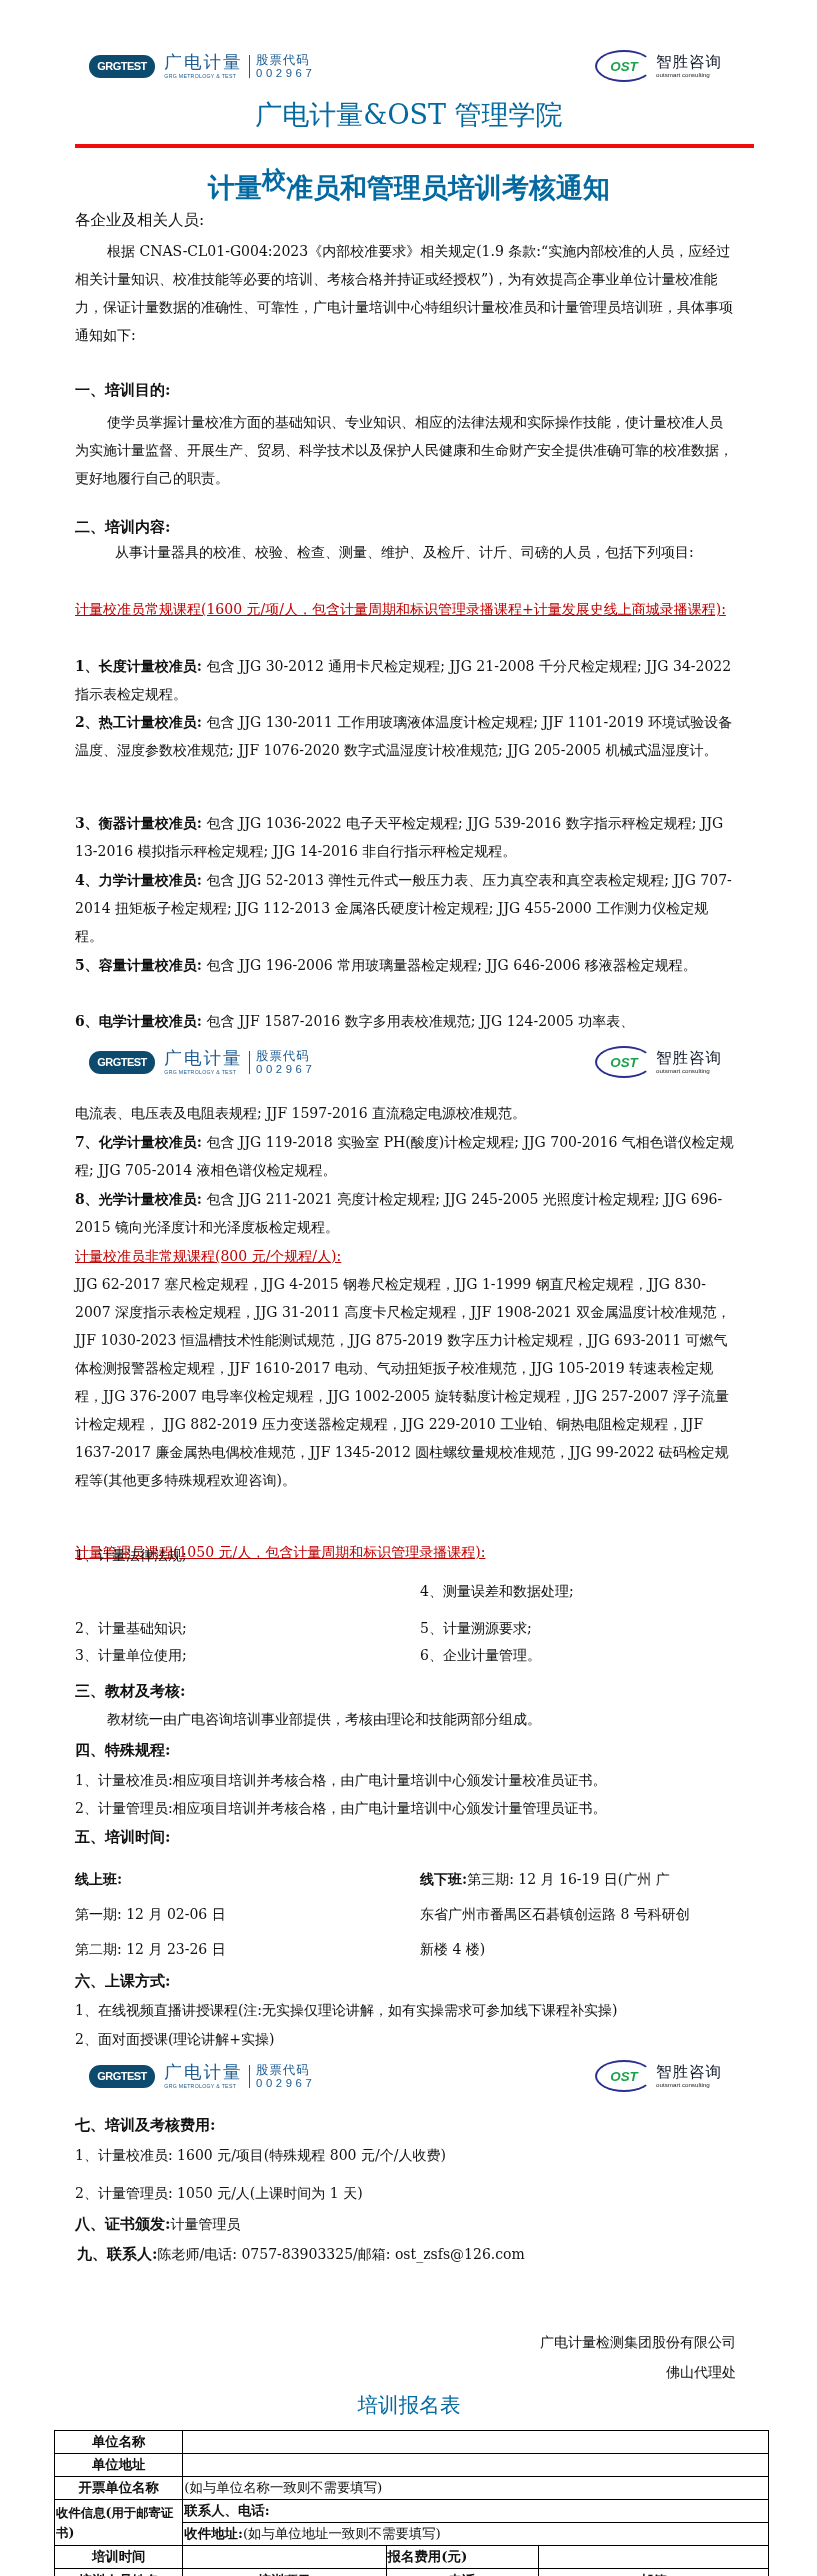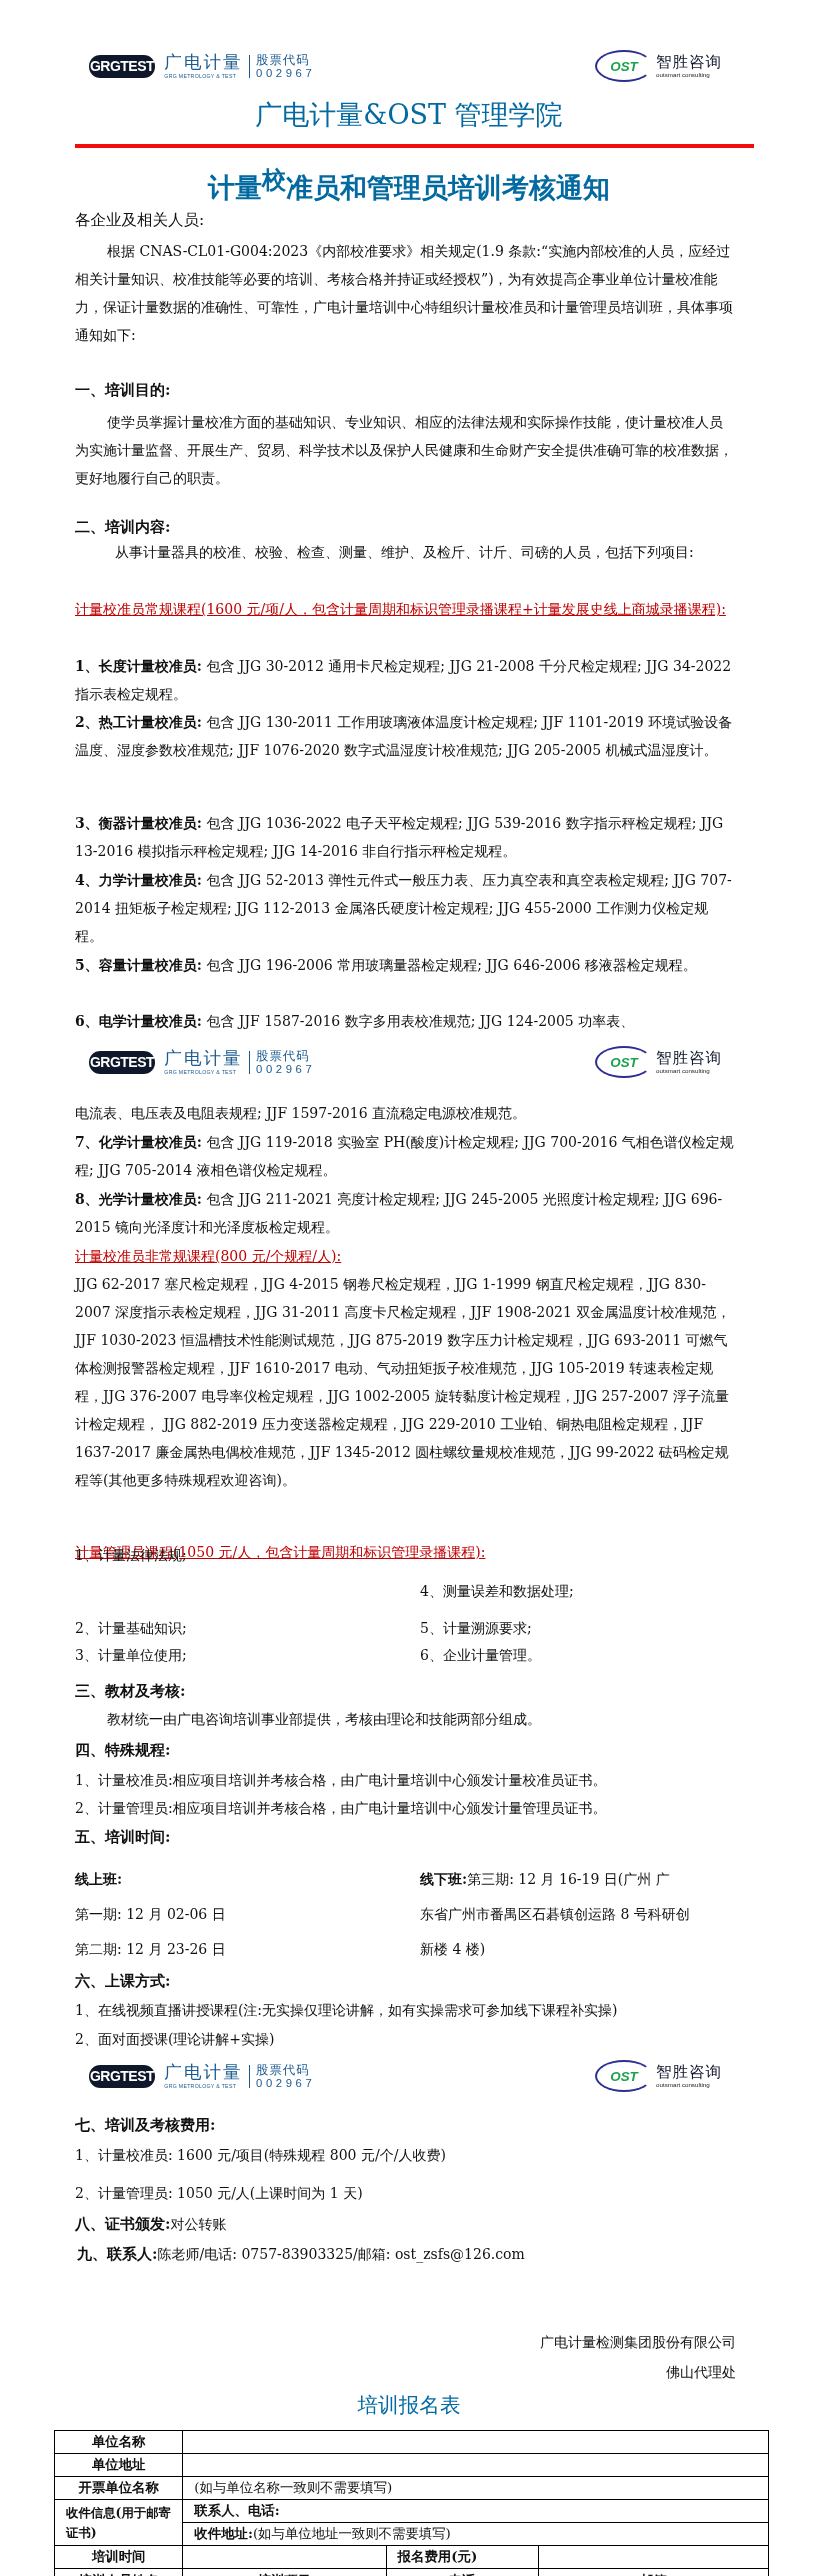--- a/index.html
+++ b/index.html
@@ -1,41 +1,41 @@
 <!DOCTYPE html>
 <html style="font-size:8.2px"><head>
 <meta charset="utf-8">
 <style>
   *{box-sizing:border-box;margin:0;padding:0}
   html,body{background:#fff}
   body{width:818px;height:4026px;position:relative;overflow:hidden;font-family:"DejaVu Serif","Liberation Serif",serif;color:#111}
   .abs{position:absolute}
   .logo-row{position:absolute;left:0;width:818px;height:36px}
   .grg{position:absolute;left:89px;top:0;display:flex;align-items:center;height:32px}
-  .grg-pill{width:66px;height:23px;border-radius:11.3px;background:#0f172a;color:#fff;font-family:"Liberation Sans",sans-serif;font-weight:bold;font-size:14px;display:flex;align-items:center;justify-content:center;letter-spacing:-0.5px}
+  .grg-pill{width:66px;height:23px;border-radius:11.3px;background:#0c4a6e;color:#fff;font-family:"Liberation Sans",sans-serif;font-weight:bold;font-size:11px;display:flex;align-items:center;justify-content:center;letter-spacing:-0.5px}
   .grg-name{margin-left:9.3px;display:flex;flex-direction:column;color:#1a5a90}
   .grg-cn{font-family:"DejaVu Sans",sans-serif;font-size:17.5px;line-height:19.6px;letter-spacing:2.1px}
   .grg-en{font-family:"Liberation Sans",sans-serif;font-size:5.2px;letter-spacing:0.3px}
   .grg-sep{width:1px;height:23px;background:#1a5a90;margin:0 6.2px}
   .grg-stock{display:flex;flex-direction:column;color:#1a5a90}
   .grg-stock .a{font-family:"DejaVu Sans",sans-serif;font-size:12.4px;line-height:14.4px;letter-spacing:1px}
   .grg-stock .b{font-family:"Liberation Sans",sans-serif;font-size:11.3px;letter-spacing:3.6px}
   .ost{position:absolute;left:595px;top:0;display:flex;align-items:center;height:32px}
   .ost-ring{width:58px;height:32px;border-radius:50%;border:2.6px solid #2b2f8f;border-right-color:transparent;border-top-color:#2b2f8f;display:flex;align-items:center;justify-content:center;color:#1aa34a;font-family:"Liberation Sans",sans-serif;font-weight:bold;font-style:italic;font-size:13.4px}
   .ost-text{margin-left:3.1px;display:flex;flex-direction:column}
   .ost-cn{font-family:"DejaVu Sans",sans-serif;font-size:15.5px;line-height:17.5px;color:#0f172a;letter-spacing:1px}
   .ost-en{font-family:"Liberation Sans",sans-serif;font-size:6.2px;color:#222}
   .title-red{position:absolute;left:0;width:818px;text-align:center;color:#0369a1}
   .p{position:absolute;left:75px;width:660px;font-size:14px;line-height:28px}
   .ind{text-indent:32px}
   .h{font-weight:bold}
   .red-u{color:#c00000;text-decoration:underline;text-decoration-color:#c00000}
   .col2{position:absolute;font-size:14px;line-height:28px}
   table.form{position:absolute;left:54px;width:715px;border-collapse:collapse;font-size:13.4px}
-  table.form td{border:1px solid #000;padding:0 11px;vertical-align:middle}
+  table.form td{border:1px solid #000;padding:0 1px;vertical-align:middle}
   .lbl{text-align:center;font-weight:bold}
 </style>
 </head>
 <body>
 
 <div class="logo-row" style="top:50px">
   <div class="grg">
     <div class="grg-pill">GRGTEST</div>
     <div class="grg-name">
         <span class="grg-cn">广电计量</span>
@@ -151,21 +151,21 @@
       <div class="ost-text">
         <span class="ost-cn">智胜咨询</span>
         <span class="ost-en">outsmart consulting</span>
       </div>
     </div>
 </div>
 
 <div class="p h" style="top:2111px;font-size:15px">七、培训及考核费用:</div>
 <div class="p" style="top:2141px">1、计量校准员: 1600 元/项目(特殊规程 800 元/个/人收费)</div>
 <div class="p" style="top:2179px">2、计量管理员: 1050 元/人(上课时间为 1 天)</div>
-<div class="p" style="top:2210px"><b style="font-size:15px">八、证书颁发:</b><span>对公转账</span></div>
+<div class="p" style="top:2210px"><b style="font-size:15px">八、证书颁发:</b><span>计量管理员</span></div>
 <div class="p" style="top:2240px;left:77px"><b style="font-size:15px">九、联系人:</b><span>陈老师/电话: 0757-83903325/邮箱: ost_zsfs@126.com</span></div>
 
 <div class="abs" style="right:82px;top:2334px;font-size:14px">广电计量检测集团股份有限公司</div>
 <div class="abs" style="right:82px;top:2364px;font-size:14px">佛山代理处</div>
 <div class="title-red" style="top:2391px;font-size:20.6px">培训报名表</div>
 
 <table class="form" style="top:2430px">
   <colgroup>
       <col style="width:48px">
       <col style="width:76px">

